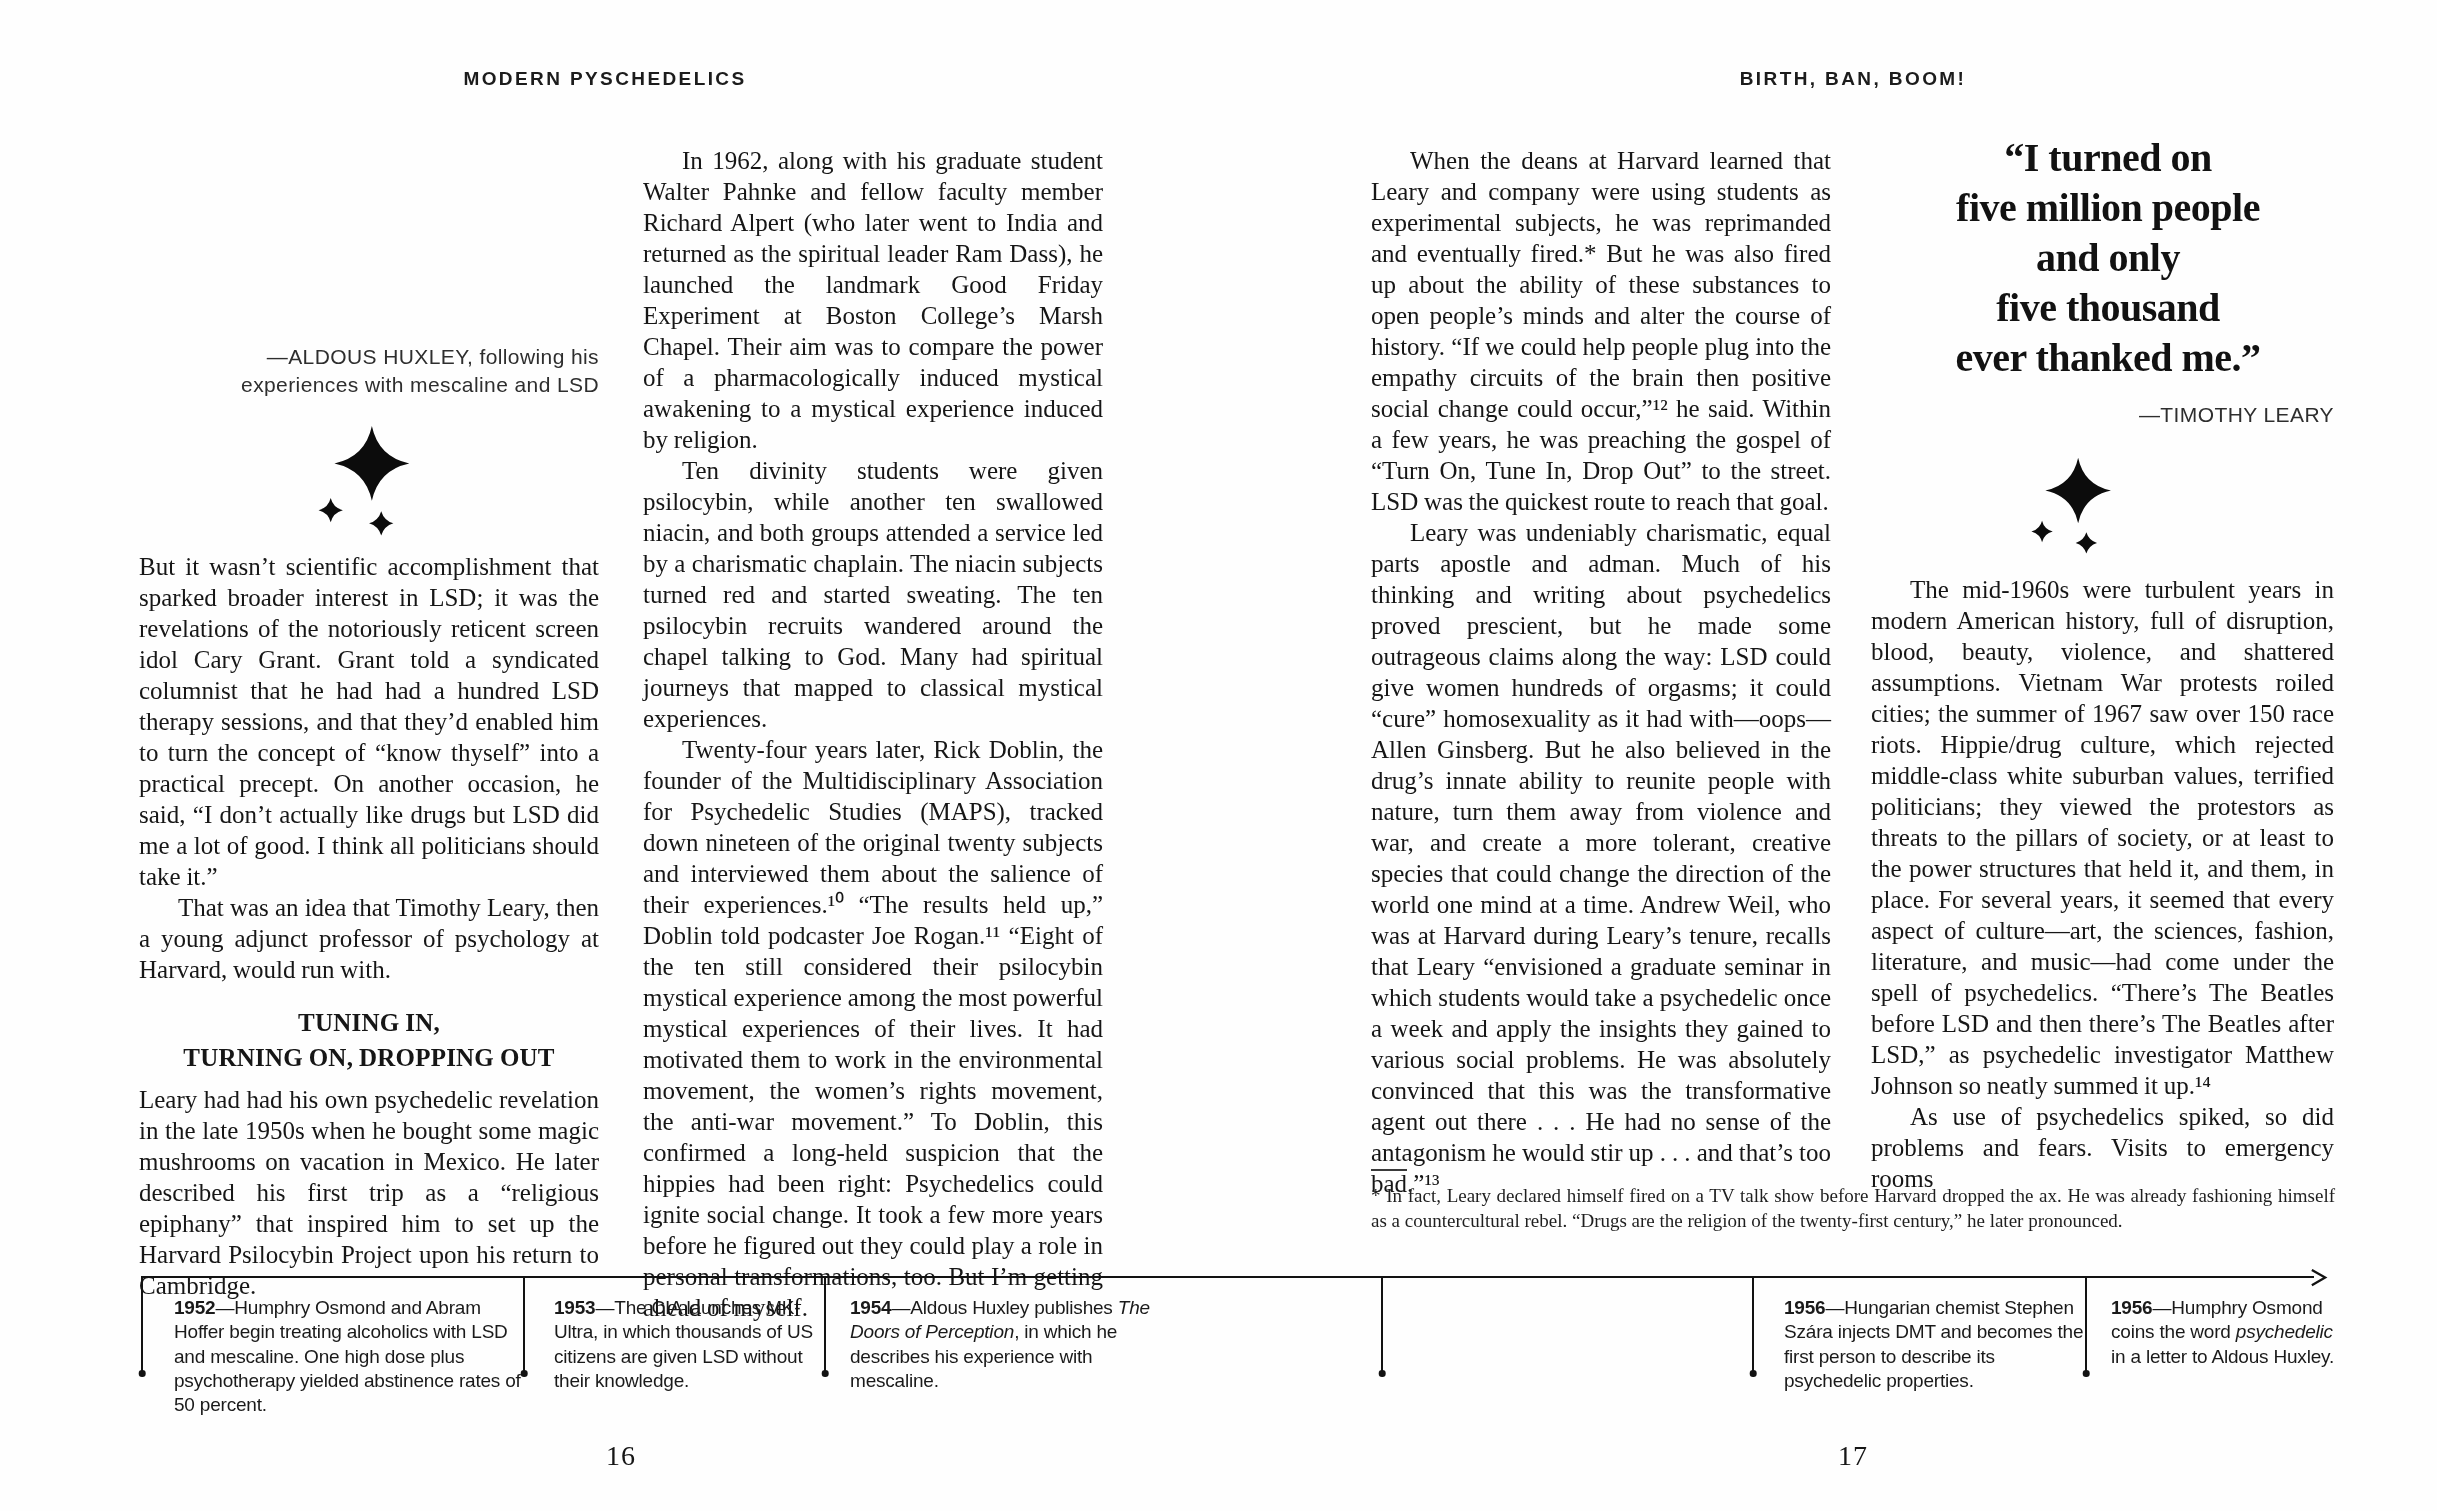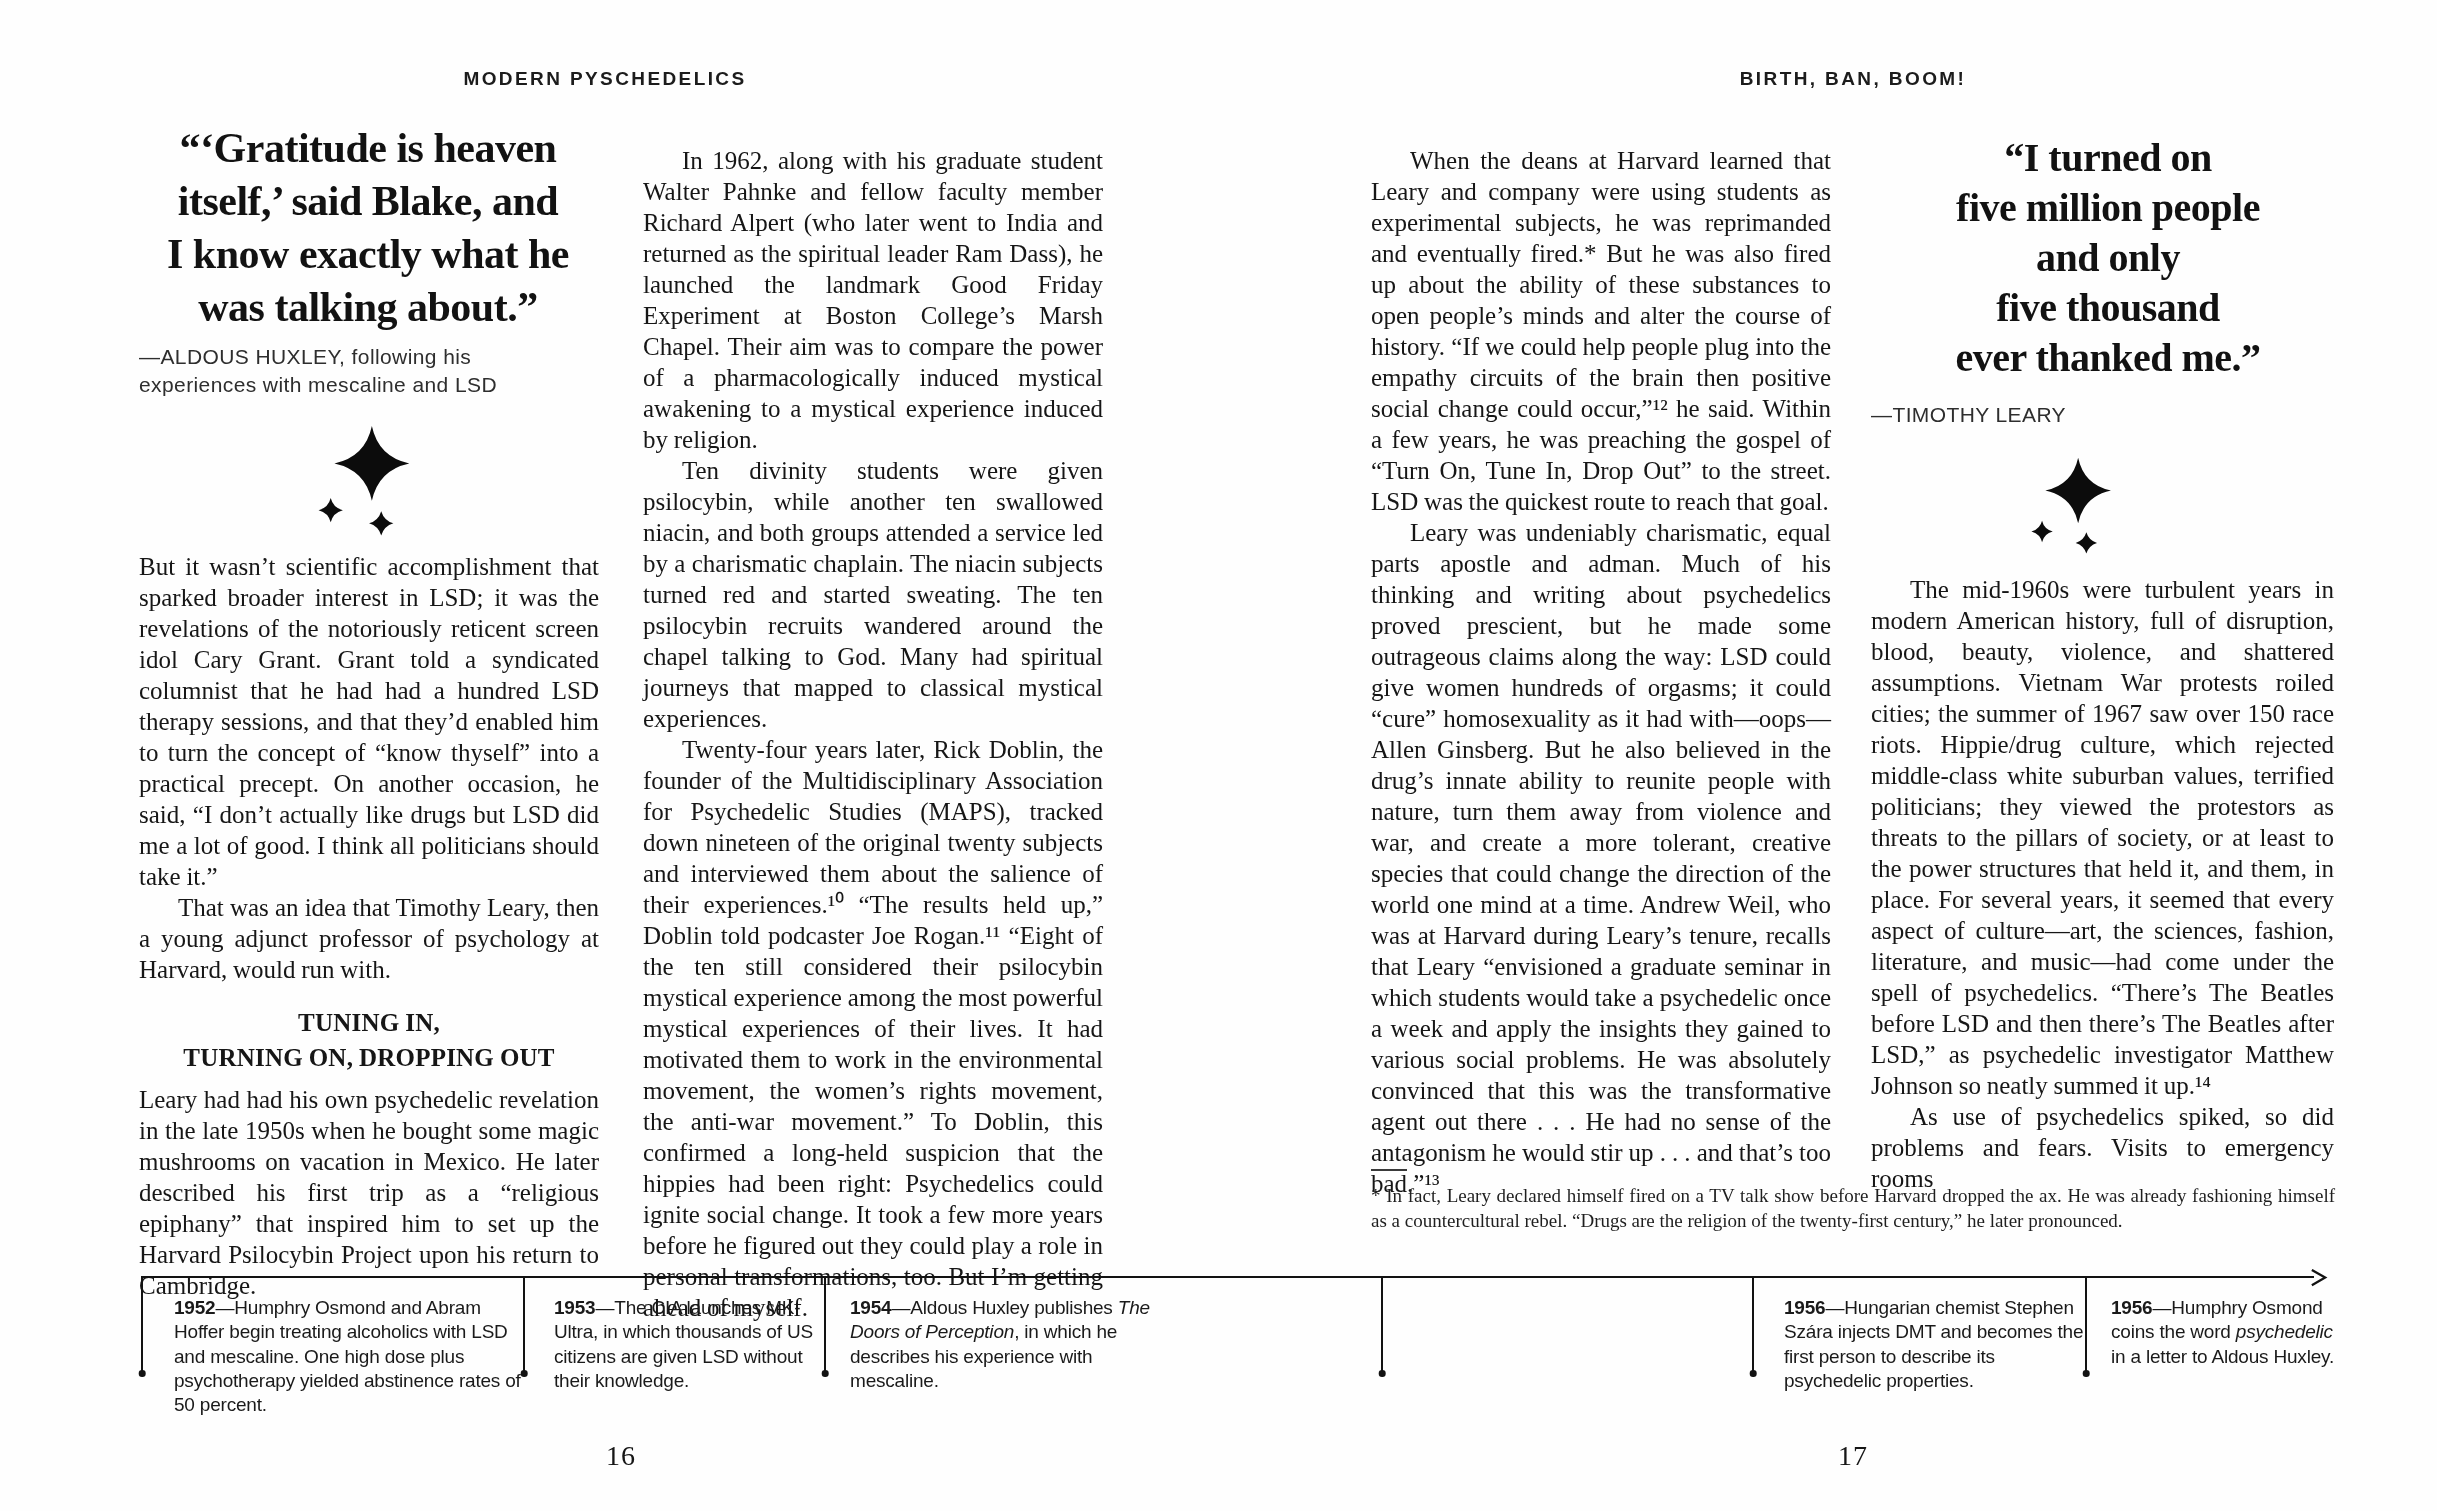--- a/index.html
+++ b/index.html
@@ -14,21 +14,21 @@
     font-size:19px; letter-spacing:2.4px; text-align:center; color:#1c1c1c;
   }
   .pullquote {
     font-weight:bold; text-align:center; white-space:pre-line; color:#121212;
     letter-spacing:-0.5px;
   }
   .pq-left { font-size:42px; line-height:53px; }
   .pq-right { font-size:40px; line-height:50px; }
   .attr {
     font-family:"Liberation Sans", sans-serif; font-size:21px; line-height:28px;
-    text-align:left; white-space:pre-line; color:#2e2e2e; letter-spacing:0.4px;
+    text-align:right; white-space:pre-line; color:#2e2e2e; letter-spacing:0.4px;
   }
   .body-col {
     font-size:25px; line-height:31px; text-align:justify;
     hyphens:auto; -webkit-hyphens:auto; word-spacing:-0.5px;
   }
   .body-col p { margin:0; }
   .ind { text-indent:39px; }
   .subhead {
     font-weight:bold; font-size:25px; line-height:35px; text-align:center;
     white-space:pre-line; margin:19.7px 0 9.4px 0; letter-spacing:0.2px;
@@ -54,24 +54,20 @@
   .sparkle { display:block; }
 </style>
 </head>
 <body>
 
 <div class="spread">
 
   <div class="abs running-head" style="left:123px; top:68px; width:964px;">MODERN PYSCHEDELICS</div>
   <div class="abs running-head" style="left:1371px; top:68px; width:964px;">BIRTH, BAN, BOOM!</div>
 
-  <div class="abs pullquote pq-left" style="left:131px; top:122px; width:474px;">“‘Gratitude is heaven
-itself,’ said Blake, and
-I know exactly what he
-was talking about.”</div>
   <div class="abs attr" style="left:139px; top:343px; width:460px;">—ALDOUS HUXLEY, following his
 experiences with mescaline and LSD</div>
 
   <svg class="abs sparkle" style="left:312px; top:424px;" width="116" height="120" viewBox="0 0 124 128">
     <path fill="#0c0c0c" d="M64,2 Q71,35 104,42 Q71,49 64,82 Q57,49 24,42 Q57,35 64,2 Z"></path>
     <path fill="#0c0c0c" d="M20,79 Q22.6,89.4 33,92 Q22.6,94.6 20,105 Q17.4,94.6 7,92 Q17.4,89.4 20,79 Z"></path>
     <path fill="#0c0c0c" d="M74,93 Q77,103 87,106 Q77,109 74,119 Q71,109 61,106 Q71,103 74,93 Z"></path>
   </svg>
 
   <div class="abs body-col" style="left:139px; top:551px; width:460px;">

